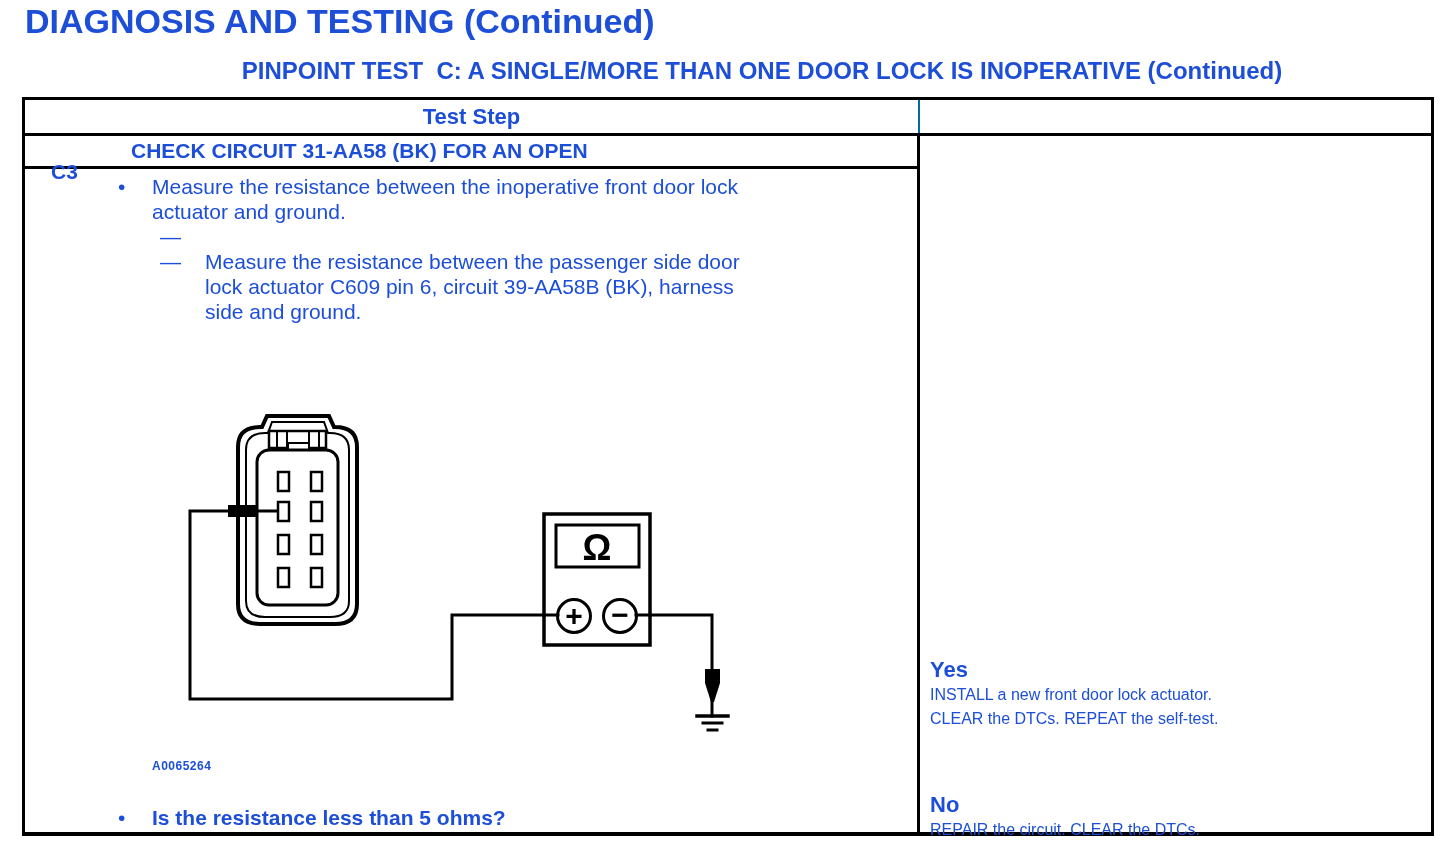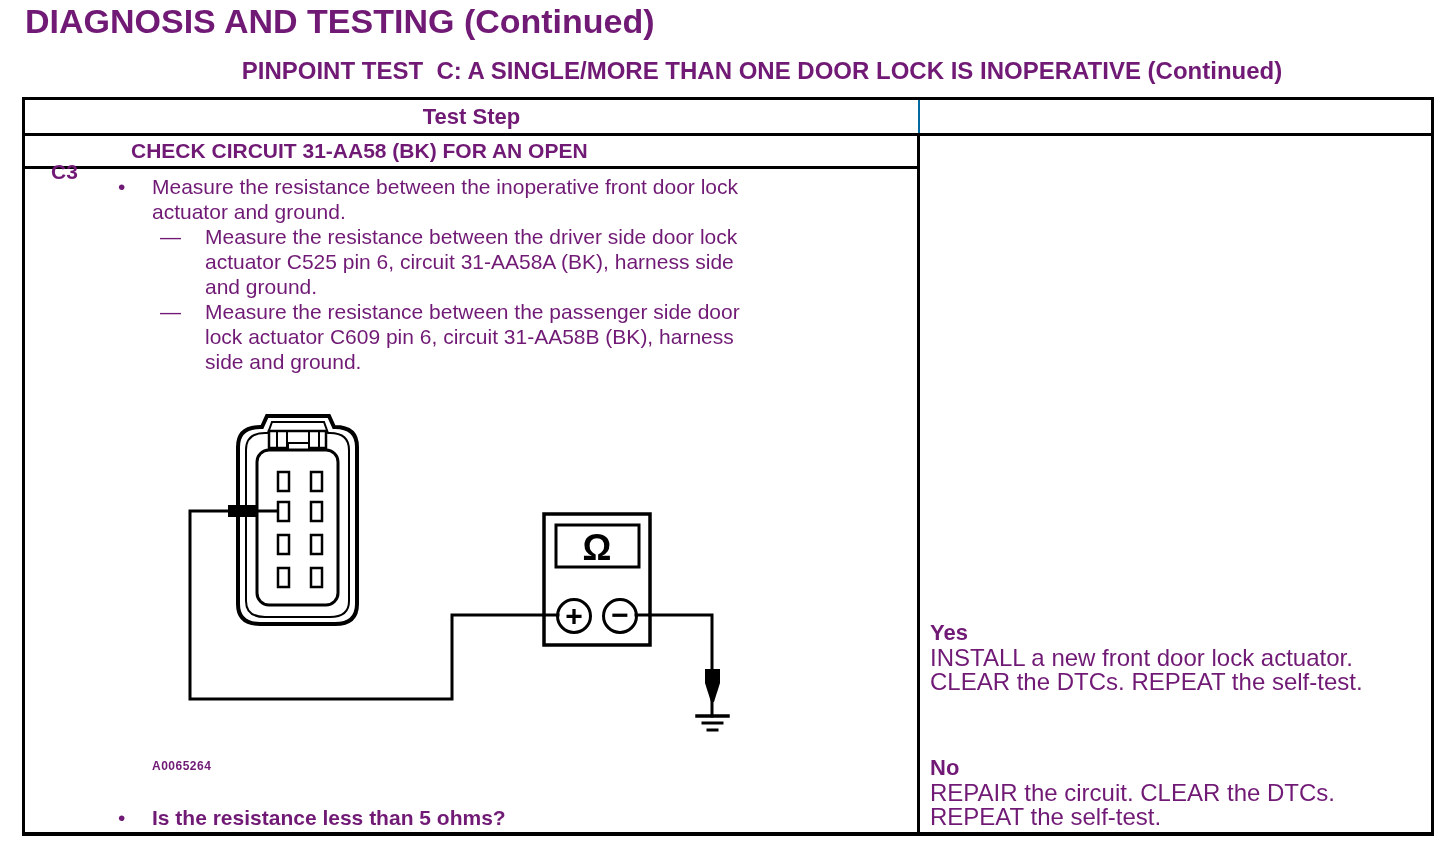--- a/index.html
+++ b/index.html
@@ -1,21 +1,21 @@
 <!DOCTYPE html>
 <html><head>
 <meta charset="utf-8">
 <style>
   html, body { margin: 0; padding: 0; background: #fff; }
   .page {
     position: relative;
     width: 1456px;
     height: 844px;
     background: #ffffff;
-    color: #701a75;
+    color: #1d4ed8;
     font-family: "Liberation Sans", sans-serif;
     overflow: hidden;
   }
   .title {
     position: absolute;
     left: 25px;
     top: 2px;
     font-size: 34px;
     font-weight: bold;
     line-height: 38px;
@@ -60,21 +60,21 @@
   }
   .th.left  { width: 895px; border-right: 2px solid #0369a1; box-sizing: border-box; }
   .th.right { flex: 1; }
   .tbody { flex: 1; display: flex; min-height: 0; }
   .col-left {
     width: 895px;
     border-right: 3px solid #000;
     box-sizing: border-box;
     position: relative;
   }
-  .col-right { flex: 1; position: relative; }
+  .col-right { flex: 1; position: relative; margin-top: 37px; }
   .steprow { display: flex; height: 33px; border-bottom: 3px solid #000; box-sizing: border-box; }
   .stepid {
     width: 82px;
     border-right: 3px solid #000;
     box-sizing: border-box;
     display: flex;
     align-items: center;
     justify-content: center;
     font-weight: bold;
     font-size: 21px;
@@ -111,21 +111,21 @@
     display: flex;
     font-weight: bold;
     font-size: 21px;
     line-height: 25px;
   }
   .question-row .marker { flex: 0 0 34px; margin-left: 93px; font-weight: normal; }
   .result-block { position: absolute; left: 10px; width: 485px; }
   .result-block.yes { top: 483px; }
   .result-block.no  { top: 618px; }
   .result-label { font-weight: bold; font-size: 22px; line-height: 27px; }
-  .result-action { font-size: 24px; line-height: 23.5px; white-space: pre-wrap; }
+  .result-action { font-size: 16px; line-height: 23.5px; white-space: pre-wrap; }
 </style>
 </head>
 <body>
 
 <div class="page">
 
   <div class="title">DIAGNOSIS AND TESTING (Continued)</div>
   <div class="subtitle">PINPOINT TEST  C: A SINGLE/MORE THAN ONE DOOR LOCK IS INOPERATIVE (Continued)</div>
 
   <div class="ttable">
@@ -144,28 +144,25 @@
         </div>
 
         <div class="instr">
           <div class="bullet-row">
             <span class="marker">•</span>
             <div class="itext">Measure the resistance between the inoperative front door lock
 actuator and ground.</div>
           </div>
           <div class="bullet-row dash-row">
             <span class="marker">—</span>
-            <div class="itext">Measure the resistance between the driver side door lock
-actuator C525 pin 6, circuit 31-AA58A (BK), harness side
-and ground.</div>
           </div>
           <div class="bullet-row dash-row">
             <span class="marker">—</span>
             <div class="itext">Measure the resistance between the passenger side door
-lock actuator C609 pin 6, circuit 31-AA58B (BK), harness
+lock actuator C609 pin 6, circuit 39-AA58B (BK), harness
 side and ground.</div>
           </div>
         </div>
 
         <div class="figure-wrap">
           <svg viewBox="0 0 560 330" xmlns="http://www.w3.org/2000/svg">
             <g stroke="#000" fill="none" stroke-linecap="square">
 
               <path d="M93,99 H5 V287 H267 V203 H373" stroke-width="3"></path>
               <path d="M451,203 H527 V258" stroke-width="3"></path>

